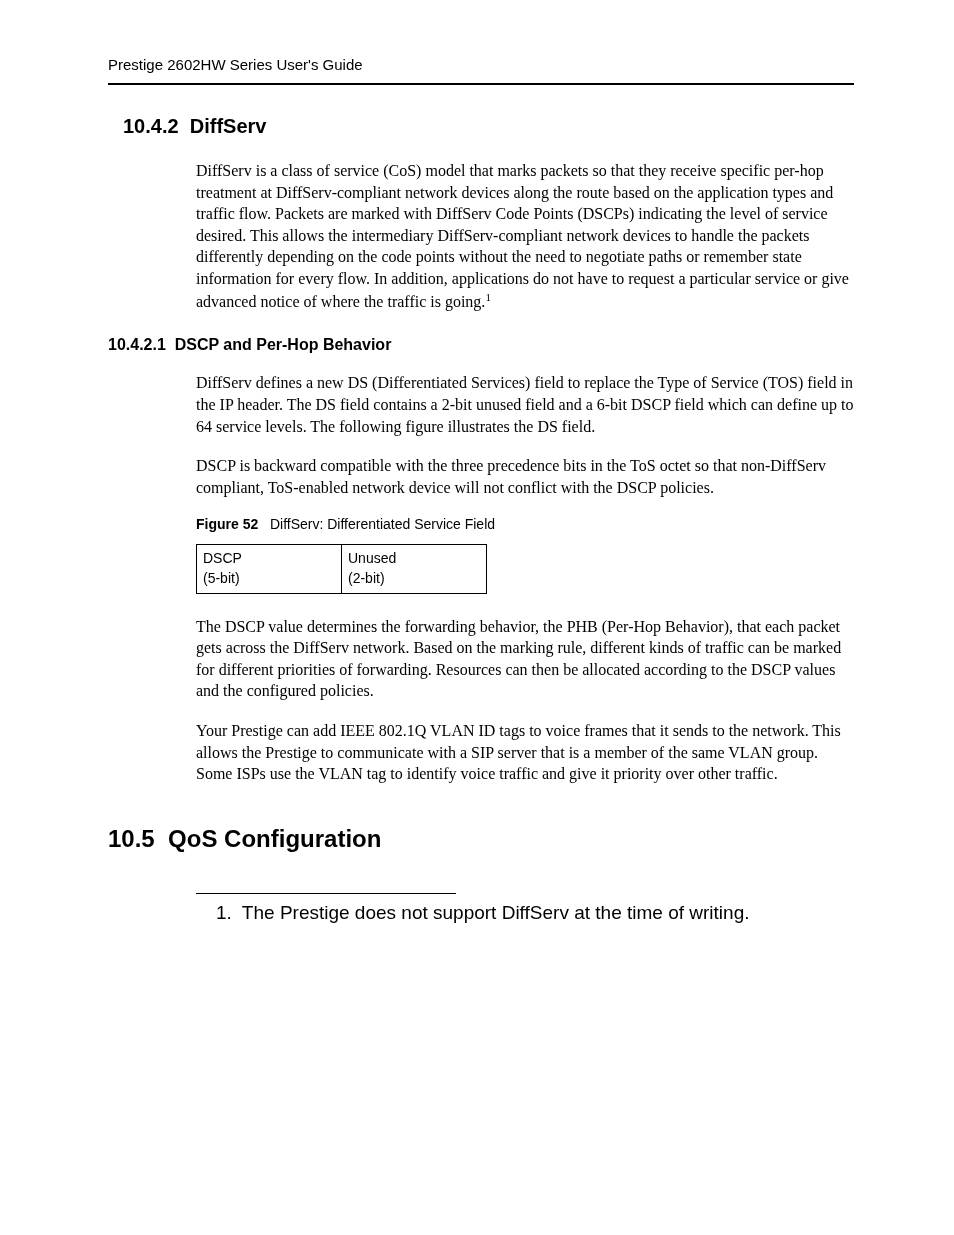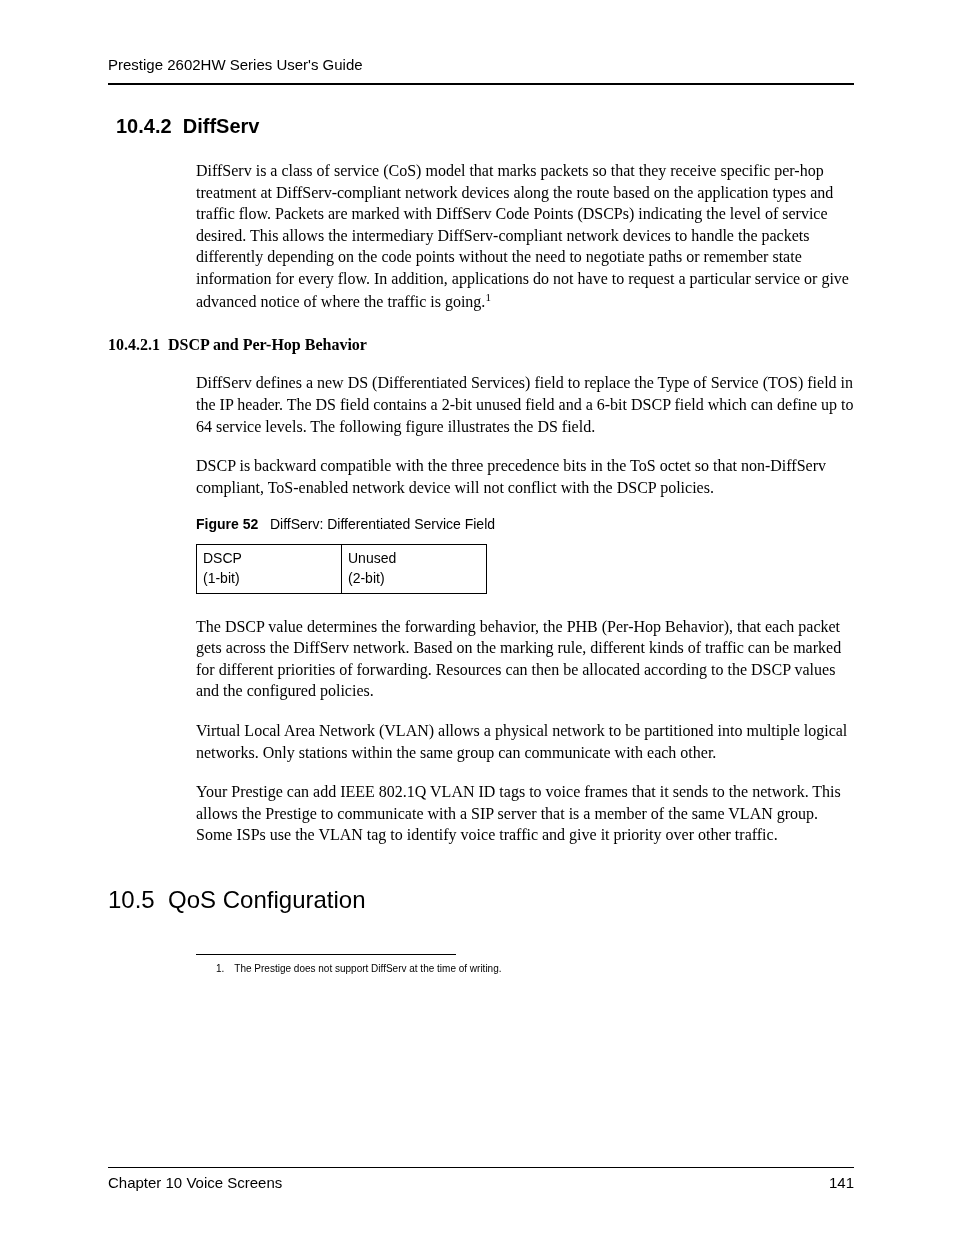--- a/index.html
+++ b/index.html
@@ -28,31 +28,31 @@
   }
   .header-rule {
     border: none;
     border-top: 2px solid #000;
     margin: 0 0 30px 0;
   }
   .heading-3 {
     font-family: Arial, Helvetica, sans-serif;
     font-weight: bold;
     font-size: 20px;
-    margin: 0 0 22px 8px;
+    margin: 0 0 22px 15px;
   }
   .heading-4 {
-    font-family: Liberation Serif, serif;
+    font-family: Liberation Sans, sans-serif;
     font-weight: bold;
     font-size: 16px;
     margin: 24px 0 18px 0;
   }
   .heading-2 {
     font-family: Arial, Helvetica, sans-serif;
-    font-weight: normal;
+    font-weight: bold;
     font-size: 24px;
     margin: 40px 0 22px 0;
   }
   .body-para {
     margin: 0 0 18px 88px;
     line-height: 1.35;
     font-size: 16px;
   }
   .fig-caption {
     font-family: Arial, Helvetica, sans-serif;
@@ -79,21 +79,21 @@
   .ds-table td.col1 { width: 130px; }
   .ds-table td.col2 { width: 130px; }
   .footnote-rule {
     margin: 40px 0 8px 88px;
     width: 260px;
     border: none;
     border-top: 1px solid #000;
   }
   .footnote {
     font-family: Arial, Helvetica, sans-serif;
-    font-size: 10px;
+    font-size: 19px;
     margin: 0 0 0 108px;
   }
   .footnote .fn-num {
     margin-right: 10px;
   }
   .footer {
     position: absolute;
     left: 108px;
     right: 100px;
     bottom: 44px;
@@ -139,47 +139,39 @@
 
   <div class="fig-caption">
     <span class="fig-num">Figure 52</span>&nbsp;&nbsp;&nbsp;<span>DiffServ: Differentiated Service Field</span>
   </div>
 
   <table class="ds-table">
     <tbody>
         <tr>
       <td class="col1">
         <span>DSCP</span><br>
-        <span>(1-bit)</span>
+        <span>(5-bit)</span>
       </td>
       <td class="col2">
         <span>Unused</span><br>
         <span>(2-bit)</span>
       </td>
     </tr>
   </tbody>
     </table>
 
   <p class="body-para">The DSCP value determines the forwarding behavior, the PHB (Per-Hop Behavior), that each packet gets across the DiffServ network.  Based on the marking rule, different kinds of traffic can be marked for different priorities of forwarding. Resources can then be allocated according to the DSCP values and the configured policies.</p>
 
 
-  <p class="body-para">Virtual Local Area Network (VLAN) allows a physical network to be partitioned into multiple logical networks. Only stations within the same group can communicate with each other.</p>
   <p class="body-para">Your Prestige can add IEEE 802.1Q VLAN ID tags to voice frames that it sends to the network. This allows the Prestige to communicate with a SIP server that is a member of the same VLAN group. Some ISPs use the VLAN tag to identify voice traffic and give it priority over other traffic.</p>
 
   <h2 class="heading-2">
     <span>10.5</span>&nbsp;&nbsp;<span>QoS Configuration</span>
   </h2>
 
 
   <hr class="footnote-rule">
   <p class="footnote">
     <span class="fn-num">1.</span><span>The Prestige does not support DiffServ at the time of writing.</span>
   </p>
 
-  <div class="footer">
-    <hr class="footer-rule">
-    <div class="footer-row">
-      <span>Chapter 10 Voice Screens</span>
-      <span>141</span>
-    </div>
-  </div>
 
 </div>
 
 </body></html>

